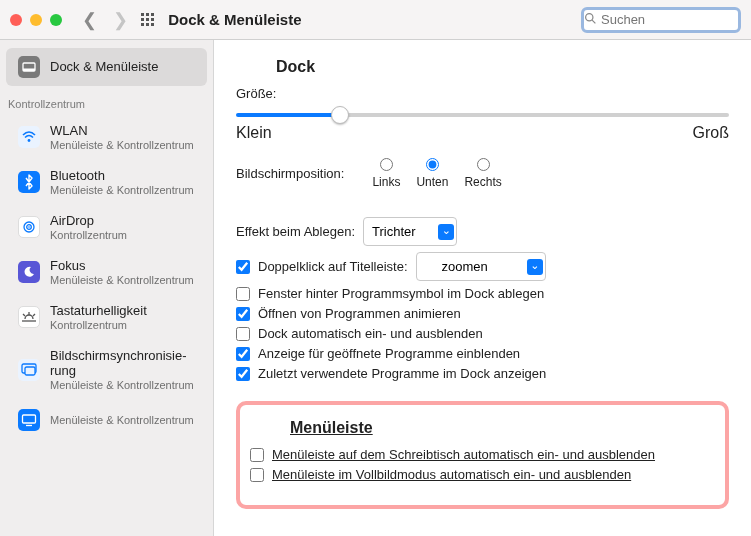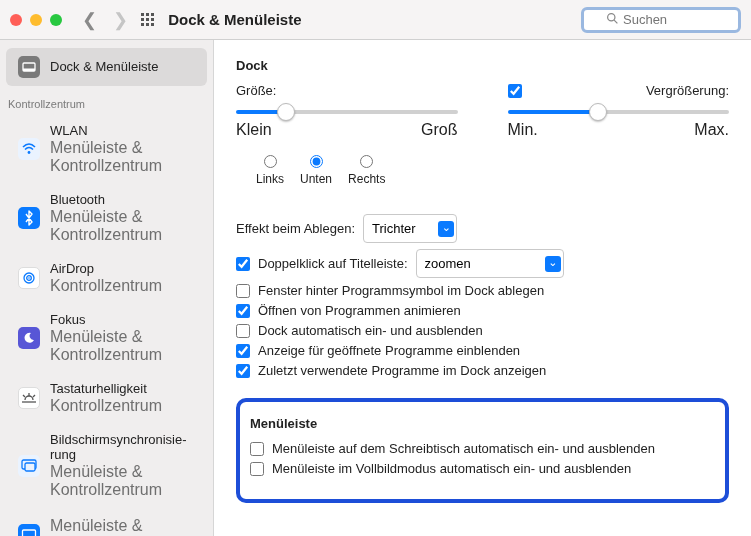--- a/index.html
+++ b/index.html
@@ -4,53 +4,53 @@
 <style>
   * { box-sizing: border-box; margin: 0; padding: 0; }
   body { font-family: -apple-system, "Helvetica Neue", Arial, sans-serif; font-size: 13px; color: #222; background: #fff; width: 751px; height: 536px; overflow: hidden; }
   .titlebar { height: 40px; display: flex; align-items: center; padding: 0 10px; border-bottom: 1px solid #d0d0d0; background: #f6f4f4; gap: 8px; }
   .traffic { display: flex; gap: 8px; margin-right: 8px;}
   .dot { width: 12px; height: 12px; border-radius: 50%; }
   .dot.red { background:#ff5f57;} .dot.yellow{background:#febc2e;} .dot.green{background:#28c840;}
   .navbtn { color:#8a8a8a; font-size:18px; padding:0 4px; user-select:none;}
   .gridicon svg { display:block;}
   .wintitle { font-weight:600; font-size:15px; margin-left:4px;}
-  .search { margin-left:auto; display:flex; align-items:center; border:3px solid #9ab8e0; border-radius:6px; padding:2px 22px; width:160px; background:#fff;}
+  .search { margin-left:auto; display:flex; align-items:center; border:3px solid #9ab8e0; border-radius:6px; padding:2px 0; width:160px; background:#fff;}
   .search input { border:none; outline:none; font-size:13px; width:100%; background:transparent;}
   .search .sicon { color:#888; margin-right:4px;}
   .main { display:flex; height:calc(536px - 40px);}
   .sidebar { width:214px; background:#f0eeee; border-right:1px solid #d6d6d6; overflow-y:auto; padding-top:6px;}
   .side-item { display:flex; align-items:center; gap:10px; padding:8px 12px; border-radius:6px; margin:2px 6px; }
   .side-item.selected { background:#dcdada;}
   .side-icon { width:22px; height:22px; display:flex; align-items:center; justify-content:center; border-radius:5px; flex-shrink:0;}
   .side-label { font-size:13px; line-height:1.15;}
-  .side-sub { font-size:16px; color:#6f6f6f;}
+  .side-sub { font-size:11px; color:#6f6f6f;}
   .section-head { font-size:11px; color:#7a7a7a; padding:10px 12px 4px 8px;}
   .content { flex:1; overflow-y:auto; padding:18px 22px;}
-  .content h3 { font-size:13px; font-weight:700; margin-bottom:10px;}
+  .content h3 { font-size:16px; font-weight:700; margin-bottom:10px;margin-left:40px;}
   .row { display:flex; align-items:center; gap:8px; margin:6px 0;}
   .slider-block{ display:flex; gap:50px; margin-bottom:15px;}
   .sgroup { flex:1; }
   .slabel-row { display:flex; justify-content:space-between; align-items:center; margin-bottom:4px;}
   .labels { display:flex; justify-content:space-between; font-size:16px; margin-top:4px;}
   input[type=range]{ -webkit-appearance:none; width:100%; height:4px; background:transparent;}
   input[type=range]::-webkit-slider-runnable-track{height:4px;border-radius:2px;}
   input[type=range]::-webkit-slider-thumb{-webkit-appearance:none;width:18px;height:18px;border-radius:50%;background:#fff;border:1px solid #bbb;box-shadow:0 1px 2px rgba(0,0,0,.25);margin-top:-7px;}
   #sl-size::-webkit-slider-runnable-track{background:linear-gradient(to right,#0a7aff 0 20%,#d0d0d0 20% 100%);}
   #sl-mag::-webkit-slider-runnable-track{background:linear-gradient(to right,#0a7aff 0 40%,#d0d0d0 40% 100%);}
   .radiogroup { display:flex; gap:16px; margin-left:20px;}
   .radiocol { display:flex; flex-direction:column; align-items:center; gap:4px; font-size:12px;}
   input[type=checkbox]{ width:14px; height:14px; accent-color:#0a7aff;}
   input[type=radio]{ accent-color:#0a7aff;}
   select { font-size:13px; border:1px solid #c9c9c9; border-radius:4px; padding:5px 4px; background:#fff;}
   .select-wrap { position:relative; display:inline-block;}
   .select-wrap::after{ content:""; position:absolute; right:3px; top:50%; transform:translateY(-50%); width:16px; height:16px; background:#0a7aff; border-radius:3px; pointer-events:none;}
   .select-wrap::before{ content:"⌄"; position:absolute; right:6px; top:45%; transform:translateY(-50%); color:#fff; font-size:11px; z-index:2; pointer-events:none; line-height:1;}
   .select-wrap select{ padding-right:24px;}
-  .hl-box { border:4px solid #1d4ed8; border-radius:10px; padding:14px 10px 18px 10px; margin-top:20px;}
+  .hl-box { border:4px solid #fca5a5; border-radius:10px; padding:14px 10px 18px 10px; margin-top:20px;text-decoration:underline;}
   .chk-label { font-size:13px;}
   .cbrow { display:flex; align-items:center; gap:8px; margin:5px 0;}
 </style>
 </head>
 <body>
 
 <div class="titlebar">
   <div class="traffic">
     <div class="dot red"></div>
     <div class="dot yellow"></div>
@@ -200,34 +200,24 @@
       <div class="sgroup">
         <div class="slabel-row">
             <span>Größe:</span>
           </div>
         <input id="sl-size" type="range" min="0" max="100" value="20" style="">
         <div class="labels">
             <span>Klein</span>
             <span>Groß</span>
           </div>
       </div>
-      <div class="sgroup">
-        <div class="slabel-row">
-            <input type="checkbox" checked="" style=""> 
-            <span>Vergrößerung:</span>
-          </div>
-        <input id="sl-mag" type="range" min="0" max="100" value="40" style="">
-        <div class="labels">
-            <span>Min.</span>
-            <span>Max.</span>
-          </div>
-      </div>
     </div>
 
     <div class="row" style="margin-top:16px;">
+      <span>Bildschirmposition:</span>
       <div class="radiogroup">
         <label class="radiocol">
             <input type="radio" name="pos" style="">
             <span>Links</span>
           </label>
         <label class="radiocol">
             <input type="radio" name="pos" checked="" style="">
             <span>Unten</span>
           </label>
         <label class="radiocol">
@@ -238,21 +228,21 @@
     </div>
 
     <div class="row" style="margin-top:28px;">
       <span>Effekt beim Ablegen:</span>
       <span class="select-wrap"><select><option>Trichter</option></select></span>
     </div>
 
     <div class="cbrow">
       <input type="checkbox" checked="" style="">
       <span class="chk-label">Doppelklick auf Titelleiste:</span>
-      <span class="select-wrap"><select style="width:148px;"><option>zoomen</option></select></span>
+      <span class="select-wrap"><select style="width:130px;text-align:center;"><option>zoomen</option></select></span>
     </div>
     <div class="cbrow">
         <input type="checkbox" style="">
         <span class="chk-label">Fenster hinter Programmsymbol im Dock ablegen</span>
       </div>
     <div class="cbrow">
         <input type="checkbox" checked="" style="">
         <span class="chk-label">Öffnen von Programmen animieren</span>
       </div>
     <div class="cbrow">

